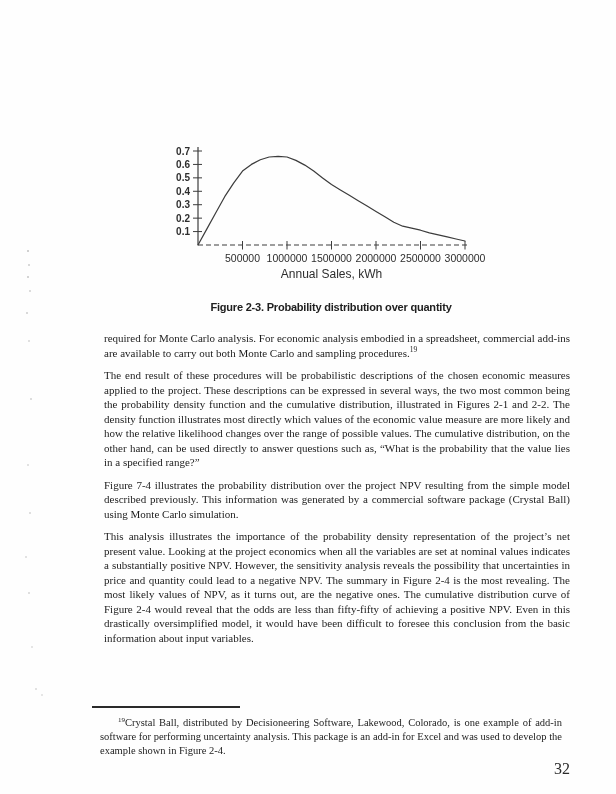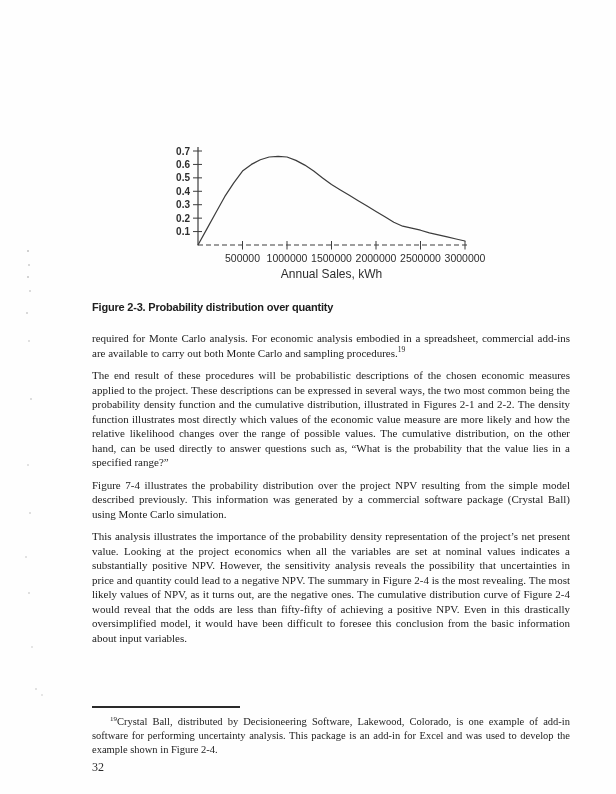--- a/index.html
+++ b/index.html
@@ -62,35 +62,35 @@
   .axis-label {
     font-family: "Liberation Sans", sans-serif;
     font-size: 12px;
     fill: #2e2e2e;
   }
   .figure-caption {
     position: absolute;
     left: 92px;
     top: 301px;
     width: 478px;
-    text-align: left;
+    text-align: center;
     font-family: "Liberation Sans", sans-serif;
     font-weight: bold;
     font-size: 11px;
     letter-spacing: -0.2px;
     color: #202020;
   }
   .body-text {
     position: absolute;
     left: 92px;
     top: 331px;
     width: 478px;
   }
   .body-para {
-    margin: 0 0 8px 0;
+    margin: 0 0 8px 12px;
     font-size: 11px;
     line-height: 14.5px;
     text-align: justify;
     color: #1c1c1c;
   }
   .fn-ref {
     font-size: 7.5px;
     line-height: 0;
     vertical-align: super;
   }
@@ -100,35 +100,35 @@
     top: 706px;
     width: 478px;
   }
   .footnote-rule {
     width: 148px;
     height: 2px;
     background: #2a2a2a;
     margin: 0 0 7px 0;
   }
   .footnote-para {
-    margin: 0;
+    margin: 8px;
     font-size: 10.5px;
     line-height: 13.8px;
     text-align: justify;
     text-indent: 18px;
     color: #1c1c1c;
   }
   .footnote-para .fn-ref { font-size: 7px; }
   .page-number {
     position: absolute;
     left: 92px;
     top: 760px;
     width: 478px;
-    text-align: left;
-    font-size: 12px;
+    text-align: right;
+    font-size: 16px;
     color: #2a2a2a;
   }
 </style>
 </head>
 <body>
 
 <div class="page">
 
   <div class="speckles"></div>
 

